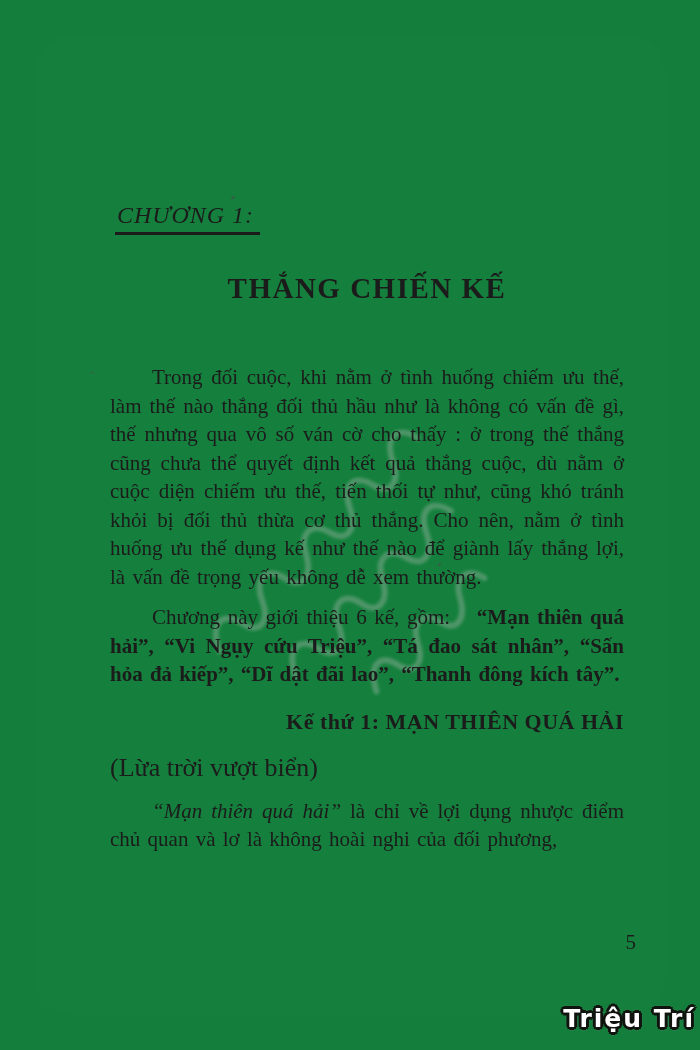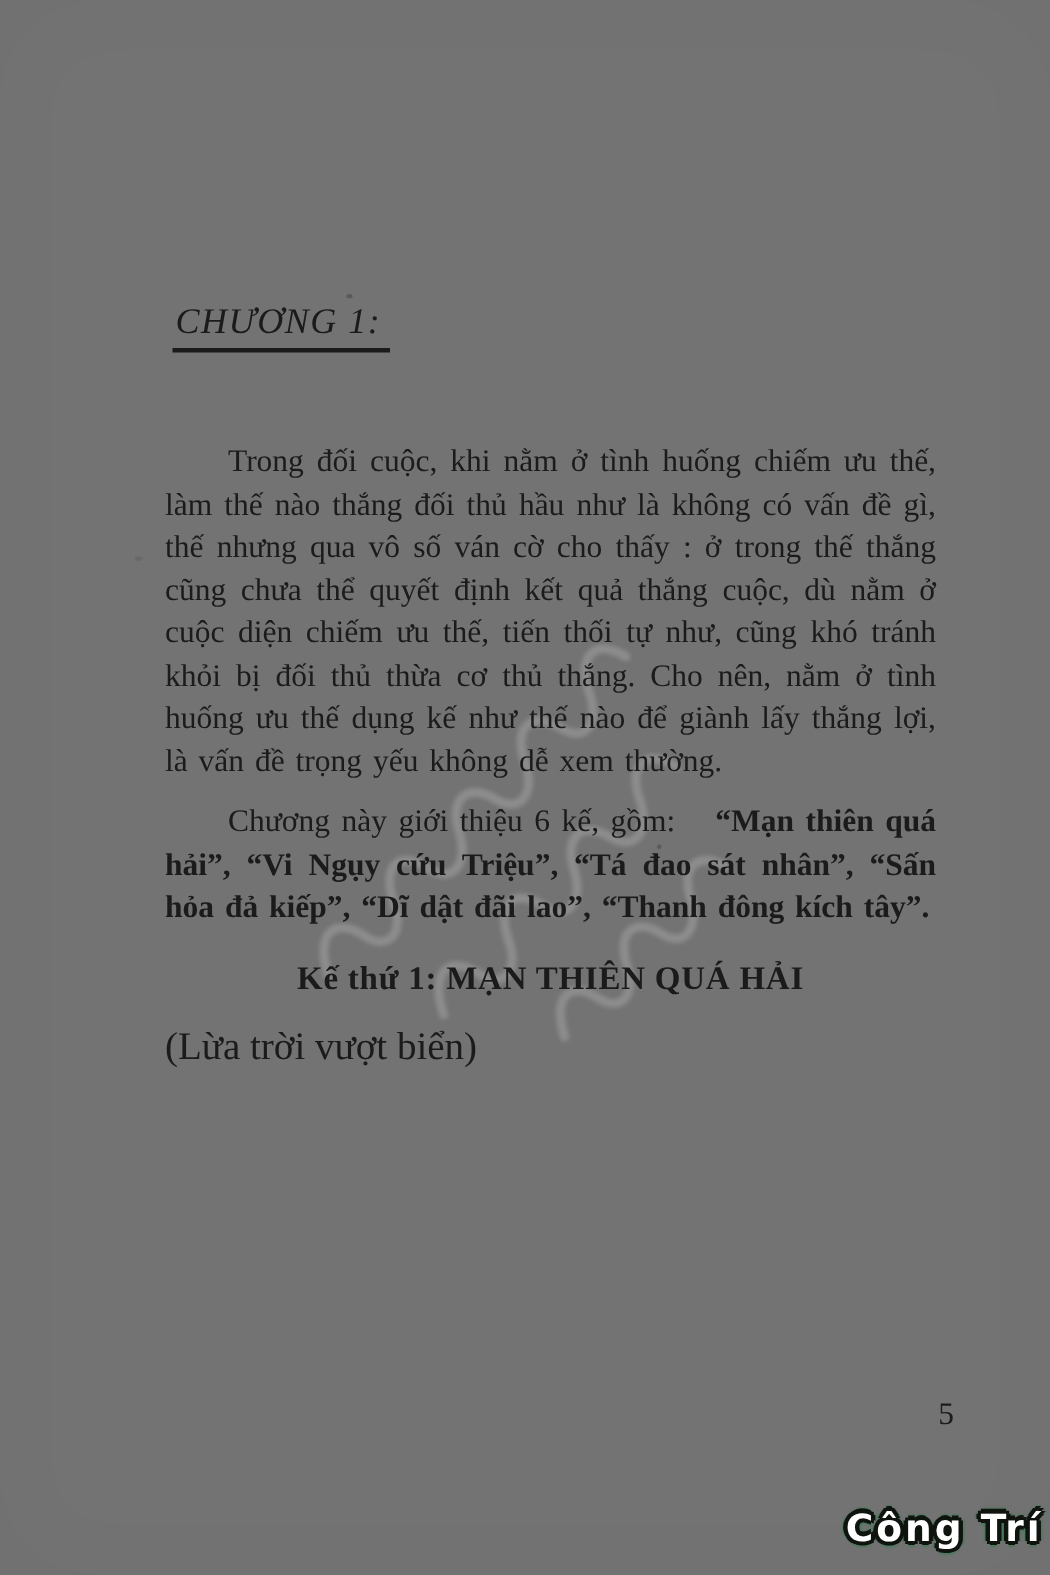--- a/index.html
+++ b/index.html
@@ -4,21 +4,21 @@
 <style>
   html, body {
     margin: 0;
     padding: 0;
     background: #ffffff;
   }
   .page {
     position: relative;
     width: 700px;
     height: 1050px;
-    background: #737373;
+    background: #15803d;
     overflow: hidden;
     font-family: "Liberation Serif", "DejaVu Serif", serif;
     color: #1b1b1b;
     box-shadow: inset 0 0 70px rgba(0,0,0,0.025);
   }
   .watermark {
     position: absolute;
     left: 0;
     top: 0;
     filter: blur(1.4px);
@@ -55,21 +55,21 @@
     word-spacing: 2px;
     margin: 0;
   }
   .p1 { margin-top: 58px; }
   .p2 { margin-top: 12px; }
   .p2 .bold-seg { font-weight: bold; margin-left: 19px; }
   .p3 { margin-top: 14px; }
   .p3 .italic-seg { font-style: italic; }
   .section-heading {
     margin-top: 20px;
-    text-align: center;
+    text-align: right;
     font-weight: bold;
     font-size: 22px;
     letter-spacing: 0.5px;
   }
   .section-subtitle {
     margin-top: 3px;
     text-align: left;
     font-size: 26px;
   }
   .page-number {
@@ -119,29 +119,31 @@
   </svg>
 
   <div class="speck speck-a"></div>
   <div class="speck speck-b"></div>
   <div class="speck speck-c"></div>
 
   <div class="content">
 
     <div class="chapter-label">CHƯƠNG 1:</div>
 
+    <h1 class="chapter-title">THẮNG CHIẾN KẾ</h1>
 
     <p class="para p1">Trong đối cuộc, khi nằm ở tình huống chiếm ưu thế, làm thế nào thắng đối thủ hầu như là không có vấn đề gì, thế nhưng qua vô số ván cờ cho thấy : ở trong thế thắng cũng chưa thể quyết định kết quả thắng cuộc, dù nằm ở cuộc diện chiếm ưu thế, tiến thối tự như, cũng khó tránh khỏi bị đối thủ thừa cơ thủ thắng. Cho nên, nằm ở tình huống ưu thế dụng kế như thế nào để giành lấy thắng lợi, là vấn đề trọng yếu không dễ xem thường.</p>
 
     <p class="para p2"><span>Chương này giới thiệu 6 kế, gồm: </span><span class="bold-seg">“Mạn thiên quá hải”, “Vi Ngụy cứu Triệu”, “Tá đao sát nhân”, “Sấn hỏa đả kiếp”, “Dĩ dật đãi lao”, “Thanh đông kích tây”.</span></p>
 
     <h2 class="section-heading">Kế thứ 1: MẠN THIÊN QUÁ HẢI</h2>
 
     <div class="section-subtitle">(Lừa trời vượt biển)</div>
 
+    <p class="para p3"><span class="italic-seg">“Mạn thiên quá hải”</span><span> là chỉ về lợi dụng nhược điểm chủ quan và lơ là không hoài nghi của đối phương,</span></p>
 
   </div>
 
   <div class="page-number">5</div>
 
-  <div class="publisher-logo">Công Trí</div>
+  <div class="publisher-logo">Triệu Trí</div>
 
 </div>
 
 </body></html>

